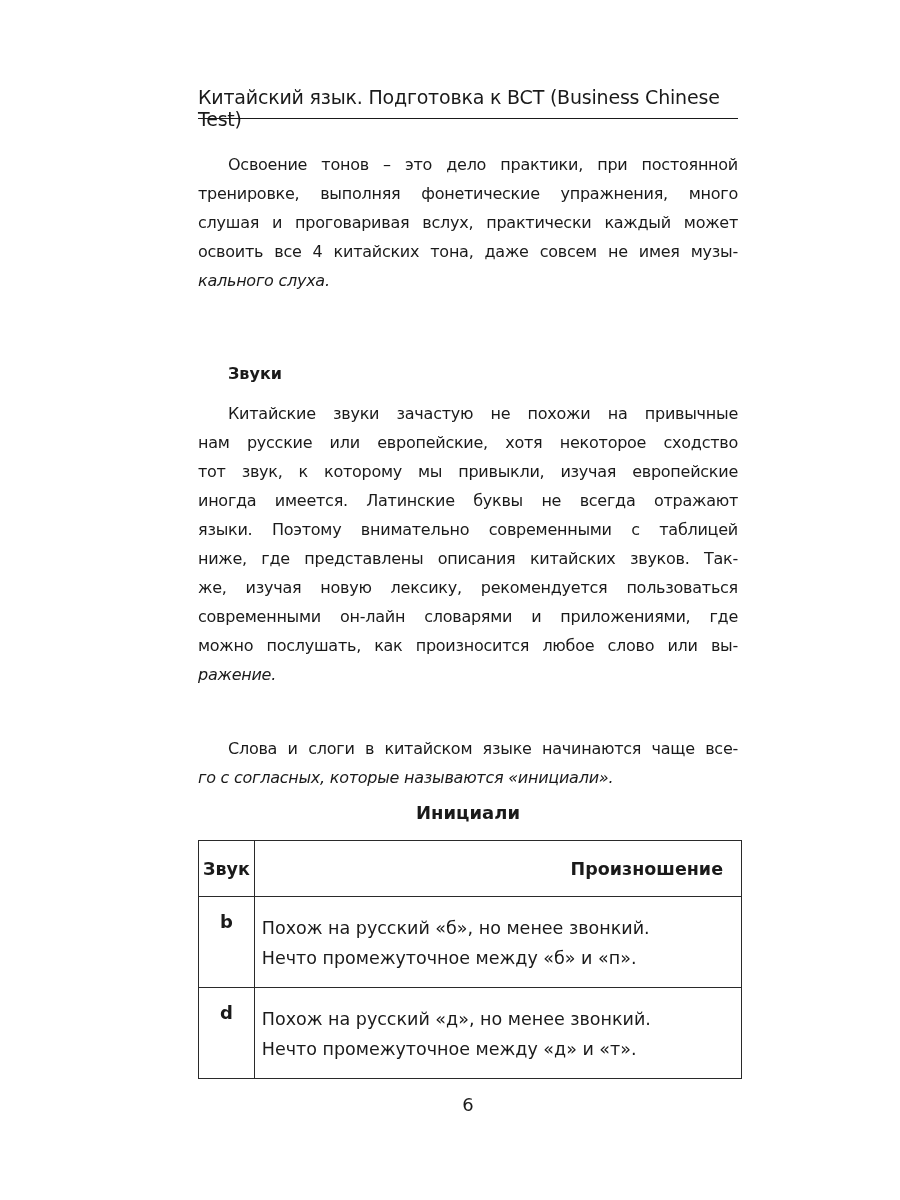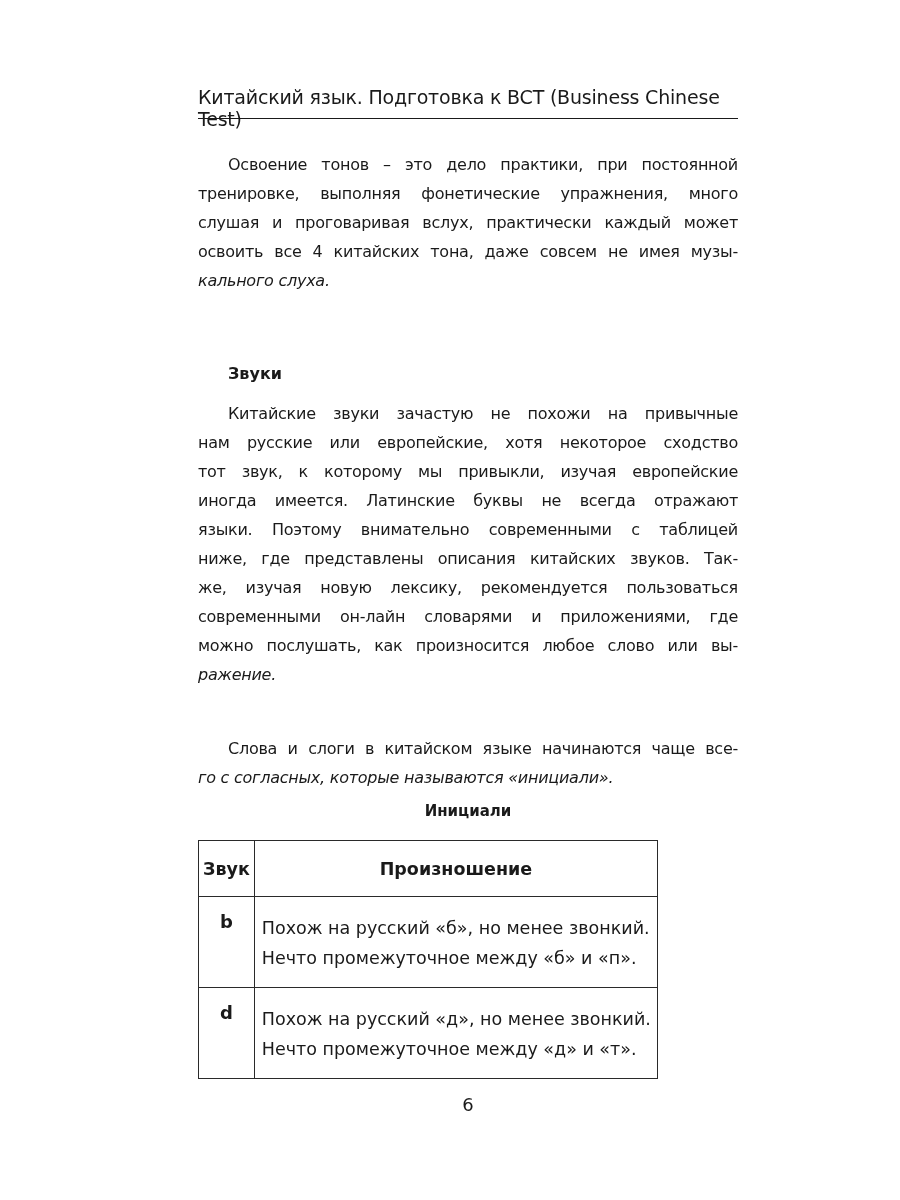--- a/index.html
+++ b/index.html
@@ -12,25 +12,25 @@
   .para { position: absolute; left: 198px; width: 540px; font-size: 16px; line-height: 29px;
           text-align: justify; letter-spacing: -0.25px; margin: 0; }
   .para .line { display: block; text-align: justify; text-align-last: justify; white-space: nowrap; }
   .para .line.last { text-align-last: left; font-style: italic; }
   .para .line.indent { padding-left: 30px; }
   .p1 { top: 150px; }
   .h-sounds { position: absolute; left: 228px; top: 364px; font-size: 16px; font-weight: bold; margin: 0; }
   .p2 { top: 399px; }
   .p3 { top: 723px; margin-top: 11px; }
   .table-caption { position: absolute; left: 198px; width: 540px; top: 802px;
-                   text-align: center; font-size: 15px; font-weight: bold; }
-  table.initials { position: absolute; left: 198px; top: 840px; width: 460px;
+                   text-align: center; font-size: 18px; font-weight: bold; }
+  table.initials { position: absolute; left: 198px; top: 840px; width: 544px;
                    border-collapse: collapse; font-size: 17.5px; }
   table.initials td, table.initials th { border: 1.5px solid #2a2a2a; vertical-align: top; }
-  table.initials th { height: 55px; vertical-align: middle; font-weight: bold; text-align: center; padding: 0 12px; }
+  table.initials th { height: 55px; vertical-align: middle; font-weight: bold; text-align: right; padding: 0 18px; }
   table.initials th.col-sound { width: 46px; text-align: center; padding: 0 4px; }
   table.initials td.sound { text-align: center; font-weight: bold; padding-top: 14px; font-size: 18px; }
   table.initials td.pron { padding: 16px 6px 14px 7px; line-height: 30px; height: 56px; }
   table.initials td.pron span { display: block; }
   .page-number { position: absolute; left: 198px; width: 540px; top: 1094px; text-align: center; font-size: 18px; }
 </style>
 </head>
 <body>
 
 <div class="running-head">Китайский язык. Подготовка к BCT (Business Chinese Test)</div>

